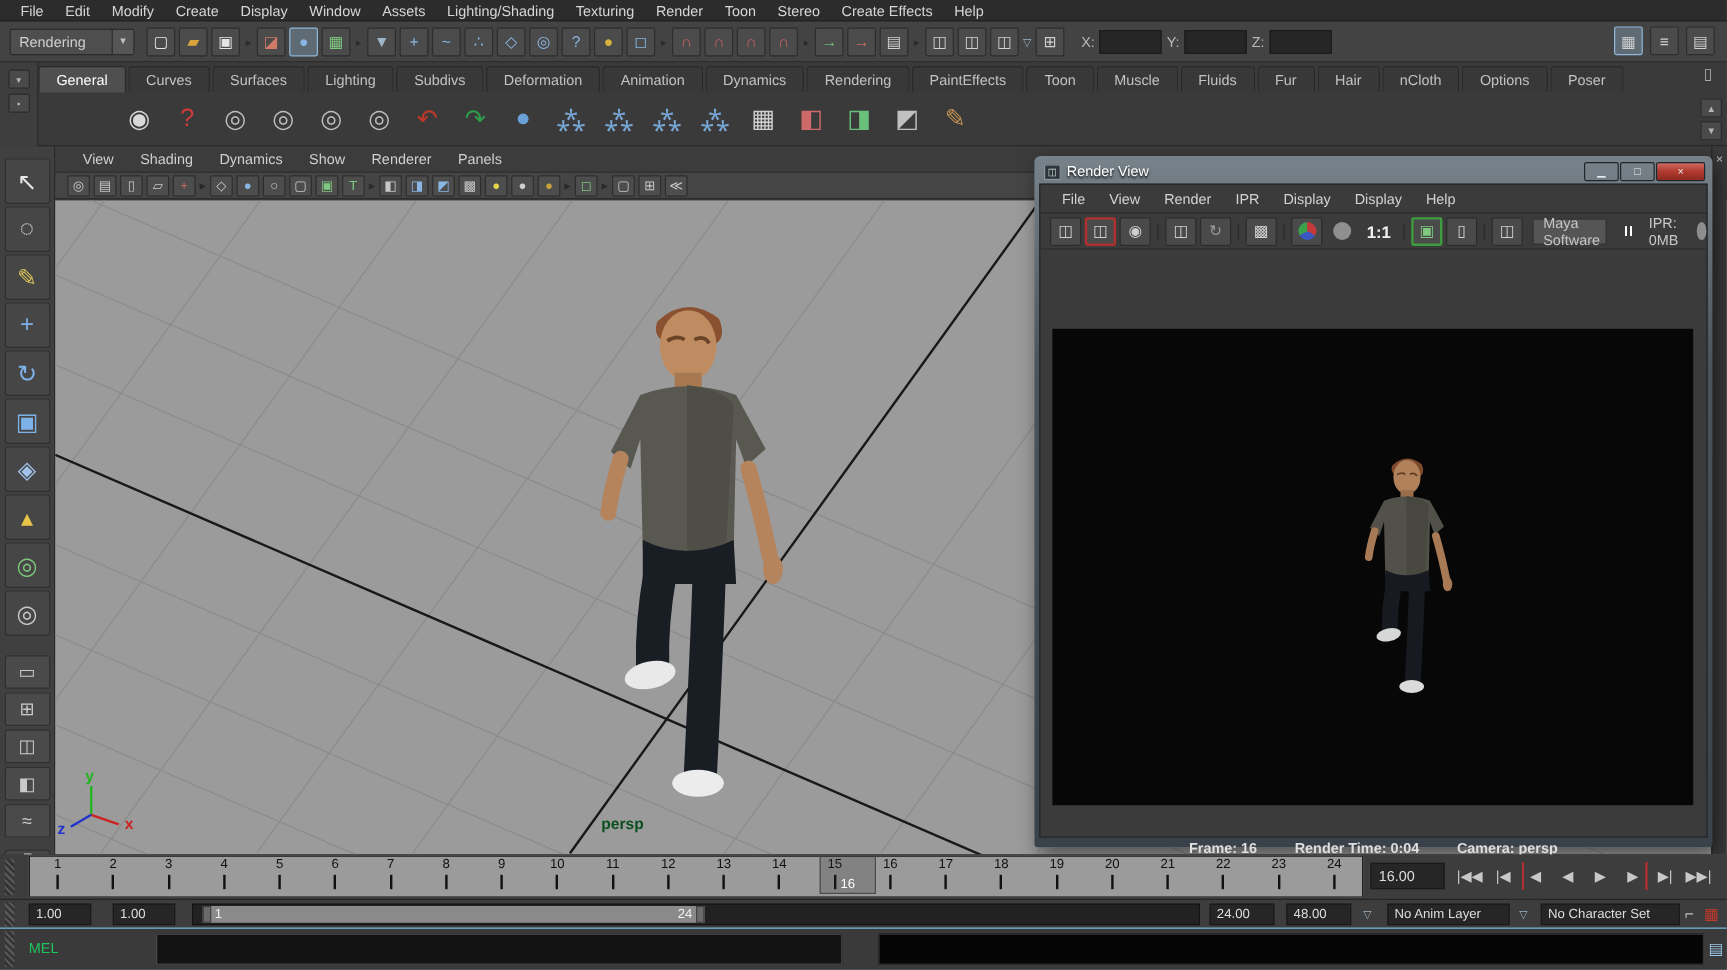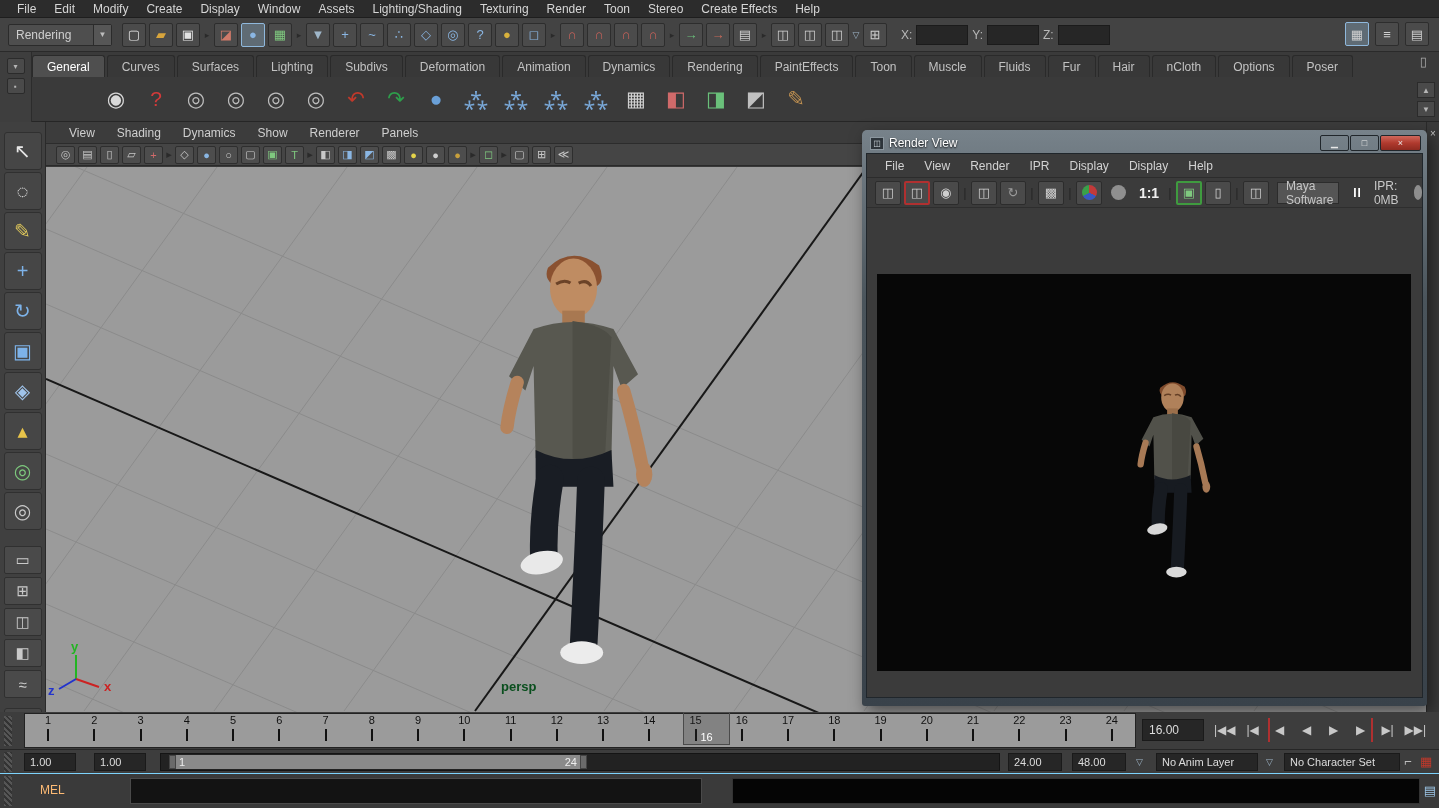--- a/index.html
+++ b/index.html
@@ -106,21 +106,21 @@
   .range-bar { position:absolute; left:160px; top:3px; width:840px; height:18px; background:#222; border:1px solid #141414; }
   .range-inner { position:absolute; left:8px; top:1px; width:418px; height:14px; background:#8a8a8a; display:flex; justify-content:space-between; align-items:center; }
   .range-handle { width:7px; height:14px; background:#6a6a6a; border:1px solid #444; }
   .range-label { font-size:11px; color:#eee; padding:0 3px; }
   .dd-arrow-sm { position:absolute; top:7px; color:#9fb6c9; font-size:9px; }
   .rr-icon { position:absolute; top:4px; font-size:13px; }
 
   
   #cmdline { position:absolute; left:0; top:774px; width:1439px; height:34px; background:#3a3a3a; }
   #cmdline .grip { top:2px; height:30px; }
-  .cmd-label { position:absolute; left:24px; top:9px; color:#fdba74; font-size:12px;margin-left:16px; }
+  .cmd-label { position:absolute; left:24px; top:9px; color:#22c55e; font-size:12px; }
   .cmd-input { position:absolute; left:130px; top:4px; width:572px; height:26px; background:#131313; border:1px solid #4a4a4a; color:#ddd; padding:0 6px; font-family:"Liberation Mono", monospace; font-size:11px; }
   .cmd-output { position:absolute; left:732px; top:4px; width:688px; height:26px; background:#050505; border:1px solid #333; }
   .script-editor { position:absolute; right:3px; top:9px; color:#9ec7e8; font-size:13px; }
 
   .man-shadow { opacity:.92; }
 </style>
 </head>
 <body>
 
 <div id="menubar">
@@ -430,20 +430,25 @@
       <span class="rv-iprmem">IPR: 0MB</span>
       <span class="rv-stop"></span>
     </div>
     <div class="rv-image">
       <svg width="534" height="397" viewBox="0 0 534 397">
         <g class="man-shadow">
             <use href="#man" x="246" y="84" width="98" height="238"></use>
           </g>
       </svg>
     </div>
+    <div class="rv-status" style="top:546px">
+      <span>Frame: 16</span>
+      <span>Render Time: 0:04</span>
+      <span>Camera: persp</span>
+    </div>
   </div>
 </div>
 
 <div id="timeline">
   <div class="grip"></div>
   <div class="ruler">
 
   <div class="frame-slot">
       <span class="fnum">1</span>
       <span class="ftick"></span>

